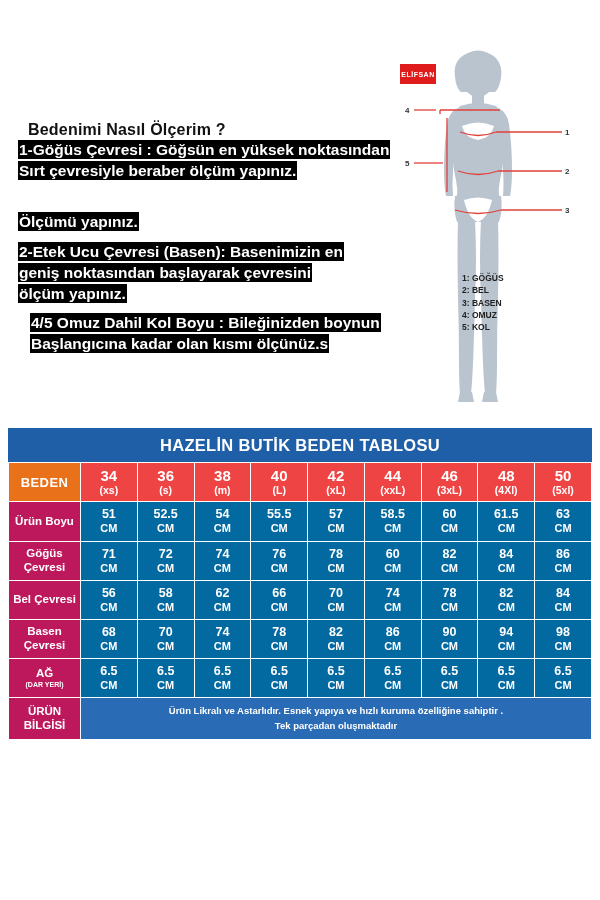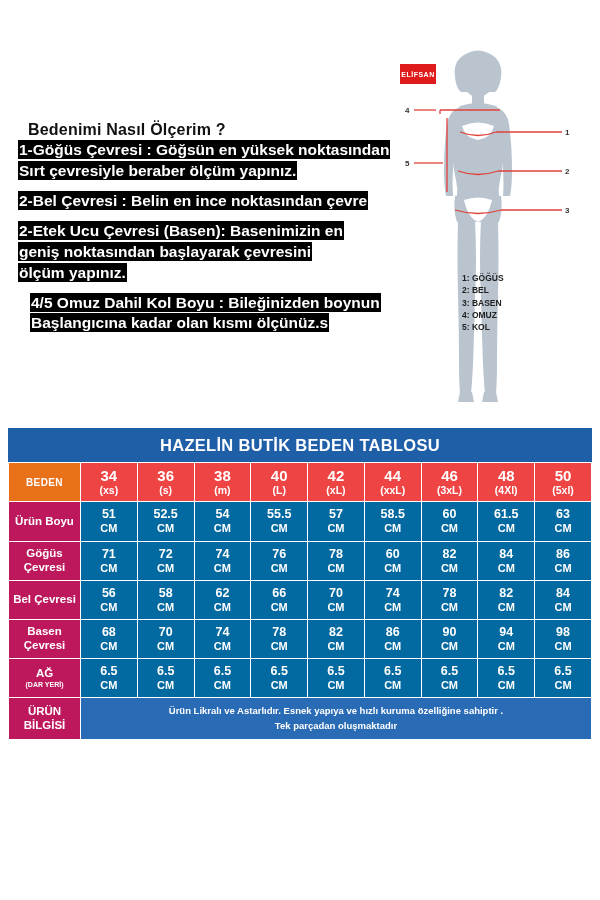--- a/index.html
+++ b/index.html
@@ -71,21 +71,21 @@
   td, th {
     border:1px solid #ffffff;
     text-align:center;
     vertical-align:middle;
     font-weight:bold;
     color:#ffffff;
   }
   .hdr-label {
     background:#e8711a;
     color:#ffffff;
-    font-size:10px;
+    font-size:13px;
     width:72px;
     letter-spacing:0.4px;
   }
   .hdr-size {
     background:#ef4444;
     font-size:15px;
     padding:4px 0 5px 0;
     line-height:1.15;
   }
   .hdr-size .sub { display:block; font-size:10.5px; font-weight:bold;text-align:center; }
@@ -120,21 +120,22 @@
   <div class="heading">Bedenimi Nasıl Ölçerim ?</div>
 
   <div class="desc">
 
     <p>
       <span class="hl"><span>1-Göğüs Çevresi :</span><span> Göğsün en yüksek noktasından</span></span><br>
       <span class="hl">Sırt çevresiyle beraber ölçüm yapınız.</span>
     </p>
 
     <p>
-      <span class="hl"><span>2-Bel Çevresi :</span><span> Belin en ince noktasından çevre</span></span><br>
+      <br>
+      <span class="hl">Ölçümü yapınız.</span>
     </p>
 
     <p>
       <span class="hl"><span>2-Etek Ucu Çevresi (Basen):</span><span> Basenimizin en</span></span><br>
       <span class="hl">geniş noktasından başlayarak çevresini</span><br>
       <span class="hl">ölçüm yapınız.</span>
     </p>
 
     <p class="indent">
       <span class="hl"><span>4/5 Omuz Dahil Kol Boyu :</span><span> Bileğinizden boynun</span></span><br>

